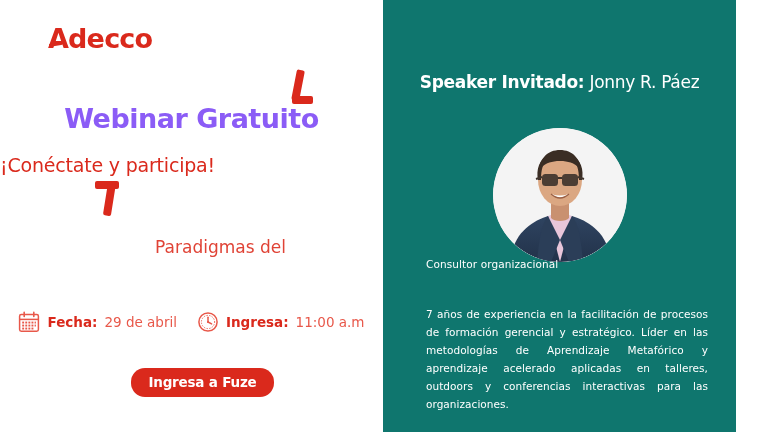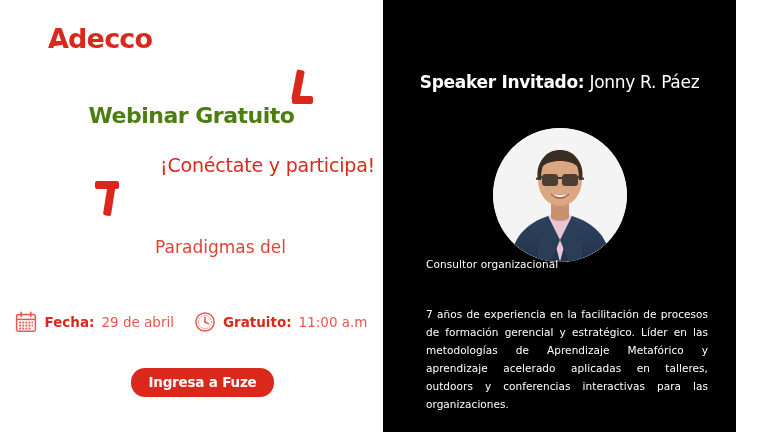--- a/index.html
+++ b/index.html
@@ -98,33 +98,33 @@
     transform: rotate(9deg);
     transform-origin: 50% 0%;
   }
 
   #title-main {
     position: absolute;
     left: 0; right: 0;
     top: 104px;
     text-align: center;
     padding-right: 0;
-    color: #4d7c0f;
+    color: #8b5cf6;
     font-family: "DejaVu Sans", sans-serif;
     font-weight: bold;
-    font-size: 22px;
+    font-size: 27px;
     letter-spacing: -0.5px;
     line-height: 1.1;
   }
 
   #title-sub {
     position: absolute;
     left: 0; right: 0;
     top: 155px;
-    text-align: right;
+    text-align: left;
     padding-right: 8px;
     color: #DA291C;
     font-family: "DejaVu Sans", sans-serif;
     font-size: 19px;
     letter-spacing: -0.2px;
     line-height: 1.1;
   }
 
   #topic {
     position: absolute;
@@ -190,21 +190,21 @@
     white-space: nowrap;
   }
 
   
   #right-panel {
     position: absolute;
     left: 383px;
     top: 0;
     width: 353px;
     height: 432px;
-    background: #000000;
+    background: #0f766e;
   }
 
   #speaker-heading {
     position: absolute;
     top: 72px;
     left: 0;
     width: 353px;
     text-align: center;
     color: #ffffff;
     font-family: "DejaVu Sans", sans-serif;
@@ -311,21 +311,21 @@
       </div>
 
       <div class="meta-item">
         <svg class="meta-icon" width="22" height="22" viewBox="0 0 22 22">
           <circle cx="11" cy="11" r="9.1" fill="none" stroke="#E8584A" stroke-width="1.5"></circle>
           <circle cx="11" cy="11" r="6.6" fill="none" stroke="#E8584A" stroke-width="0.9" stroke-dasharray="0.6 2.1" stroke-linecap="round"></circle>
           <line x1="11" y1="11" x2="11" y2="6.2" stroke="#E8584A" stroke-width="1.5" stroke-linecap="round"></line>
           <line x1="11" y1="11" x2="14.6" y2="12.9" stroke="#E8584A" stroke-width="1.5" stroke-linecap="round"></line>
           <circle cx="11" cy="11" r="0.9" fill="#E8584A"></circle>
         </svg>
-        <span class="meta-label">Gratuito:</span>
+        <span class="meta-label">Ingresa:</span>
         <span class="meta-value">11:00 a.m</span>
       </div>
 
     </div>
 
     <div id="cta-wrap">
       <button id="cta-button">Ingresa a Fuze</button>
     </div>
 
   </div>

